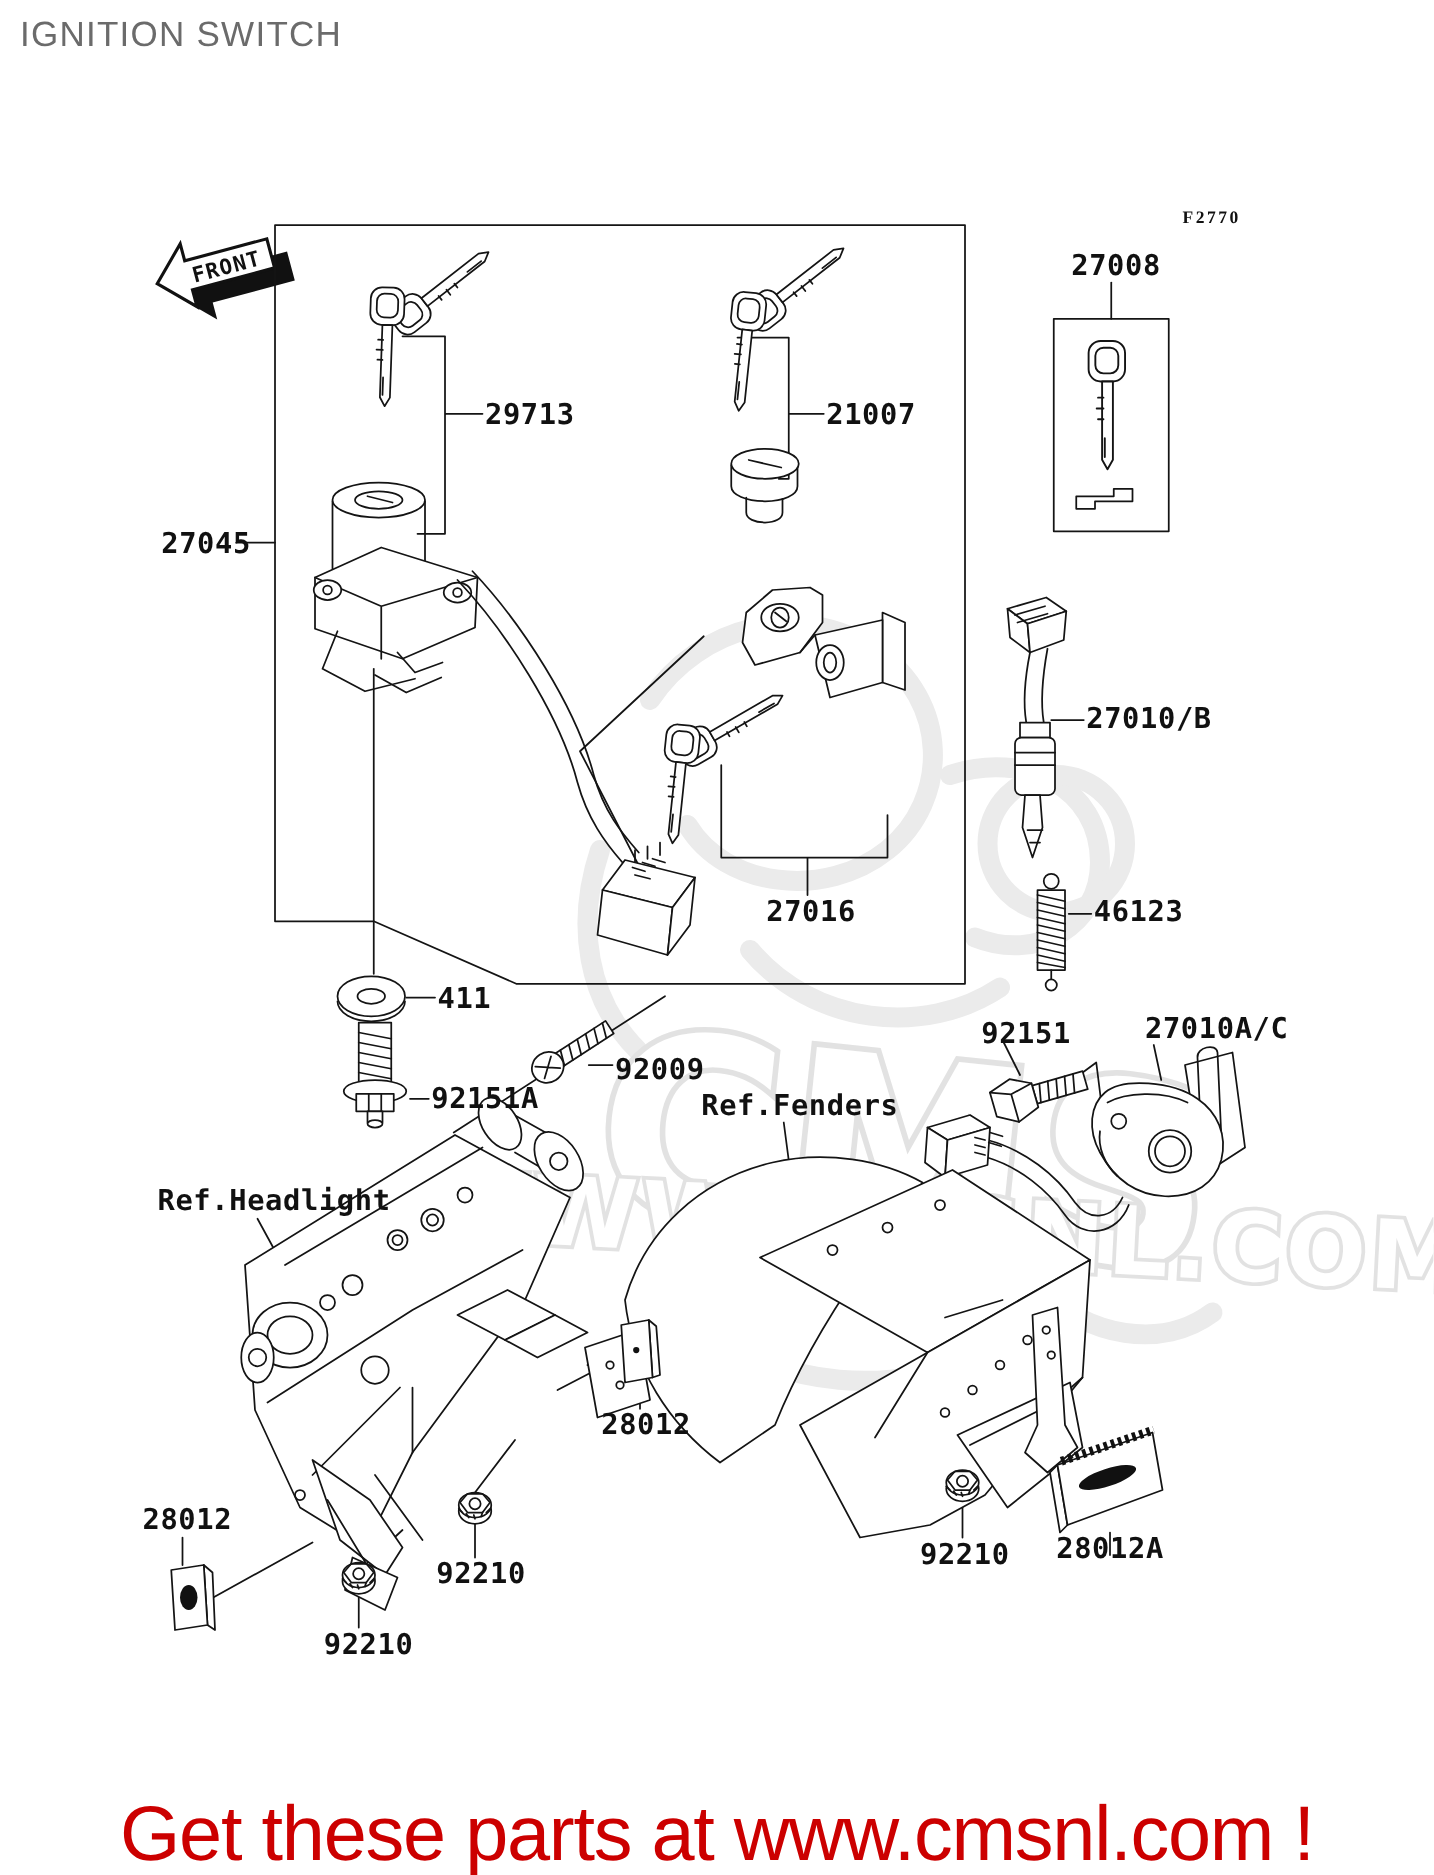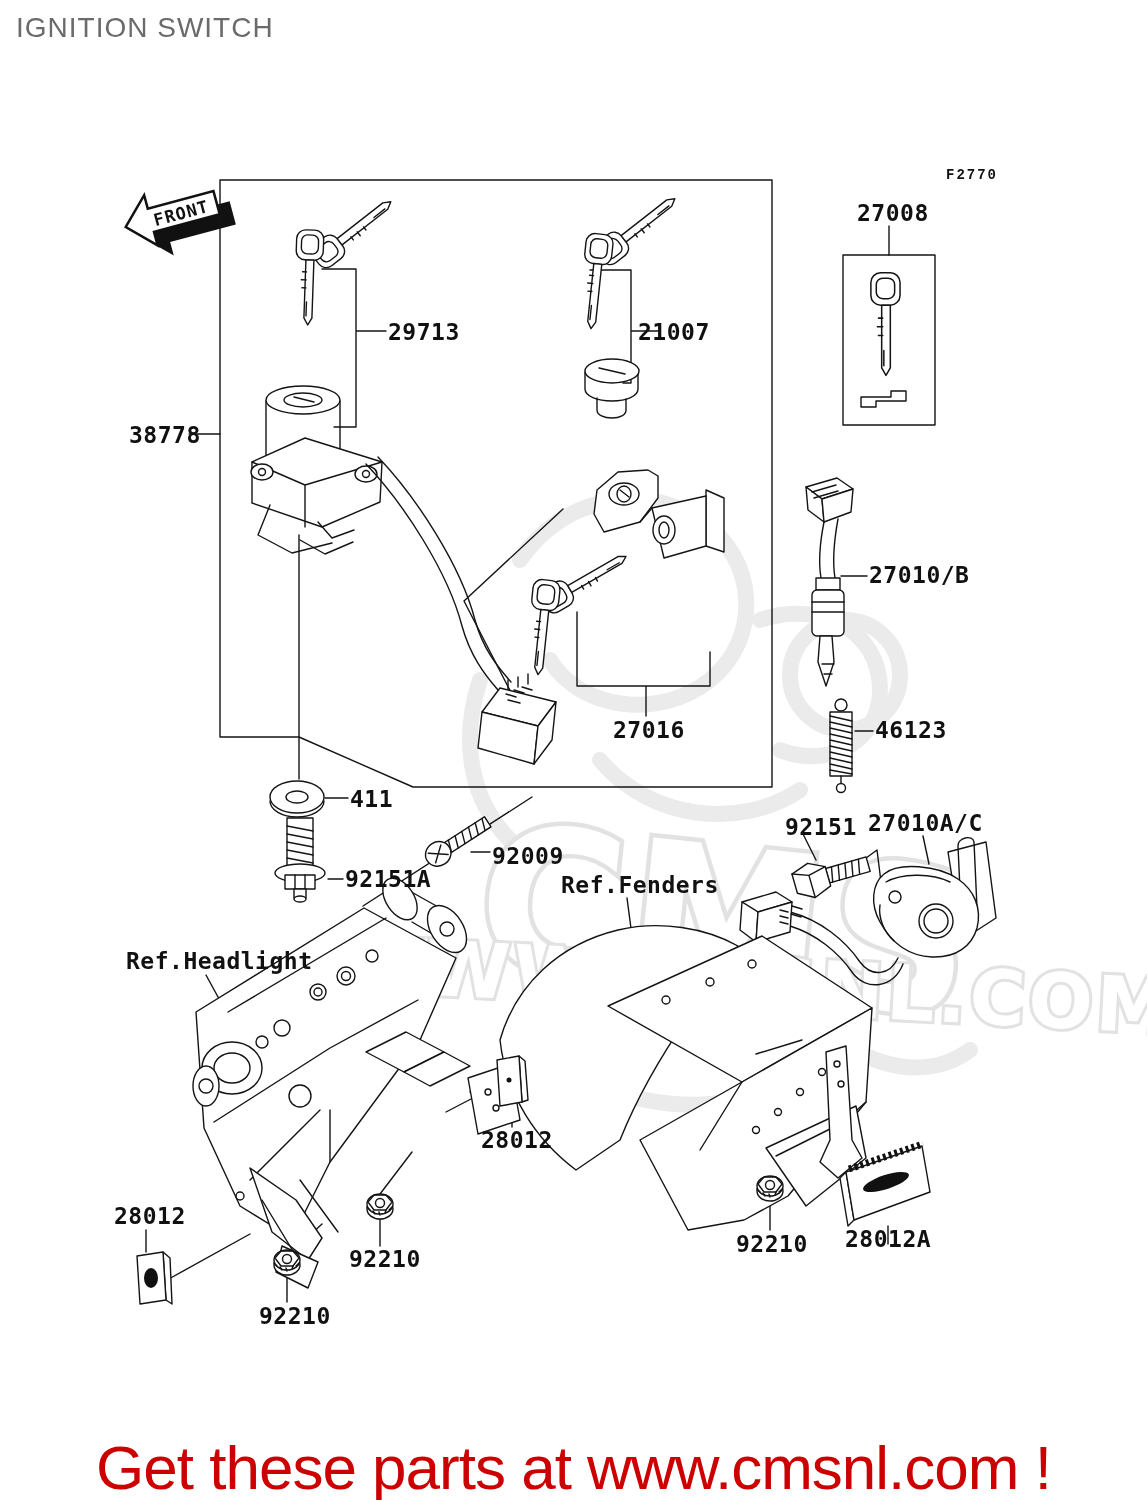--- a/index.html
+++ b/index.html
@@ -2,21 +2,21 @@
 <html><head>
 <meta charset="utf-8">
 <style>
   html,body{margin:0;padding:0;background:#fff;}
   #page{position:relative;width:1147px;height:1500px;background:#fff;overflow:hidden;
         font-family:"Liberation Sans",sans-serif;}
   #page-title{position:absolute;left:16px;top:12px;font-size:28px;letter-spacing:1px;
               color:#6b6b6b;font-family:"Liberation Sans",sans-serif;}
   .lbl{position:absolute;font-family:"DejaVu Sans Mono",monospace;font-weight:bold;
        font-size:23px;color:#111;letter-spacing:.5px;white-space:nowrap;line-height:1;}
-  #diagram-code{position:absolute;left:946px;top:167px;font-family:Liberation Mono, monospace;
+  #diagram-code{position:absolute;left:946px;top:167px;font-family:Liberation Serif, serif;
        font-weight:bold;font-size:14px;letter-spacing:2px;color:#111;}
   #footer-text{position:absolute;left:0;right:0;top:1432px;text-align:center;
        font-size:62px;letter-spacing:-1px;color:#cc0000;font-family:"Liberation Sans",sans-serif;}
   svg{position:absolute;left:0;top:0;}
   .ln{fill:none;stroke:#141414;stroke-width:1.4;stroke-linecap:round;stroke-linejoin:round;}
   .wf{fill:#ffffff;stroke:#141414;stroke-width:1.4;stroke-linejoin:round;}
   .wm{fill:none;stroke:#ebebeb;stroke-width:16;stroke-linecap:round;}
   .wmtext{font-family:"DejaVu Sans",sans-serif;font-weight:bold;fill:#ffffff;
           stroke:#e2e2e2;paint-order:stroke;}
   .front-text{font-family:"DejaVu Sans Mono",monospace;font-weight:bold;font-size:17px;
@@ -291,31 +291,31 @@
       <path stroke="#111" stroke-width="7" stroke-dasharray="3,3" fill="none" d="M849,1169 L923,1144"></path>
       <ellipse cx="886" cy="1182" rx="24" ry="7" transform="rotate(-18 886 1182)" fill="#111"></ellipse>
     </g>
 
     <use href="#nut" transform="translate(287,1262)"></use>
     <use href="#nut" transform="translate(380,1206)"></use>
     <use href="#nut" transform="translate(770,1188)"></use>
   </svg>
 
   <div class="lbl" style="left:388px;top:321px">29713</div>
-  <div class="lbl" style="left:638px;top:321px">21007</div>
+  <div class="lbl" style="left:661px;top:321px">21007</div>
   <div class="lbl" style="left:857px;top:202px">27008</div>
-  <div class="lbl" style="left:129px;top:424px">38778</div>
+  <div class="lbl" style="left:129px;top:424px">27045</div>
   <div class="lbl" style="left:869px;top:564px">27010/B</div>
   <div class="lbl" style="left:875px;top:719px">46123</div>
   <div class="lbl" style="left:613px;top:719px">27016</div>
   <div class="lbl" style="left:350px;top:788px">411</div>
   <div class="lbl" style="left:492px;top:845px">92009</div>
   <div class="lbl" style="left:345px;top:868px">92151A</div>
   <div class="lbl" style="left:785px;top:816px">92151</div>
-  <div class="lbl" style="left:868px;top:812px">27010A/C</div>
+  <div class="lbl" style="left:916px;top:812px">27010A/C</div>
   <div class="lbl" style="left:561px;top:874px">Ref.Fenders</div>
   <div class="lbl" style="left:126px;top:950px">Ref.Headlight</div>
   <div class="lbl" style="left:481px;top:1129px">28012</div>
   <div class="lbl" style="left:114px;top:1205px">28012</div>
   <div class="lbl" style="left:349px;top:1248px">92210</div>
   <div class="lbl" style="left:259px;top:1305px">92210</div>
   <div class="lbl" style="left:736px;top:1233px">92210</div>
   <div class="lbl" style="left:845px;top:1228px">28012A</div>
 
   <div id="diagram-code">F2770</div>

